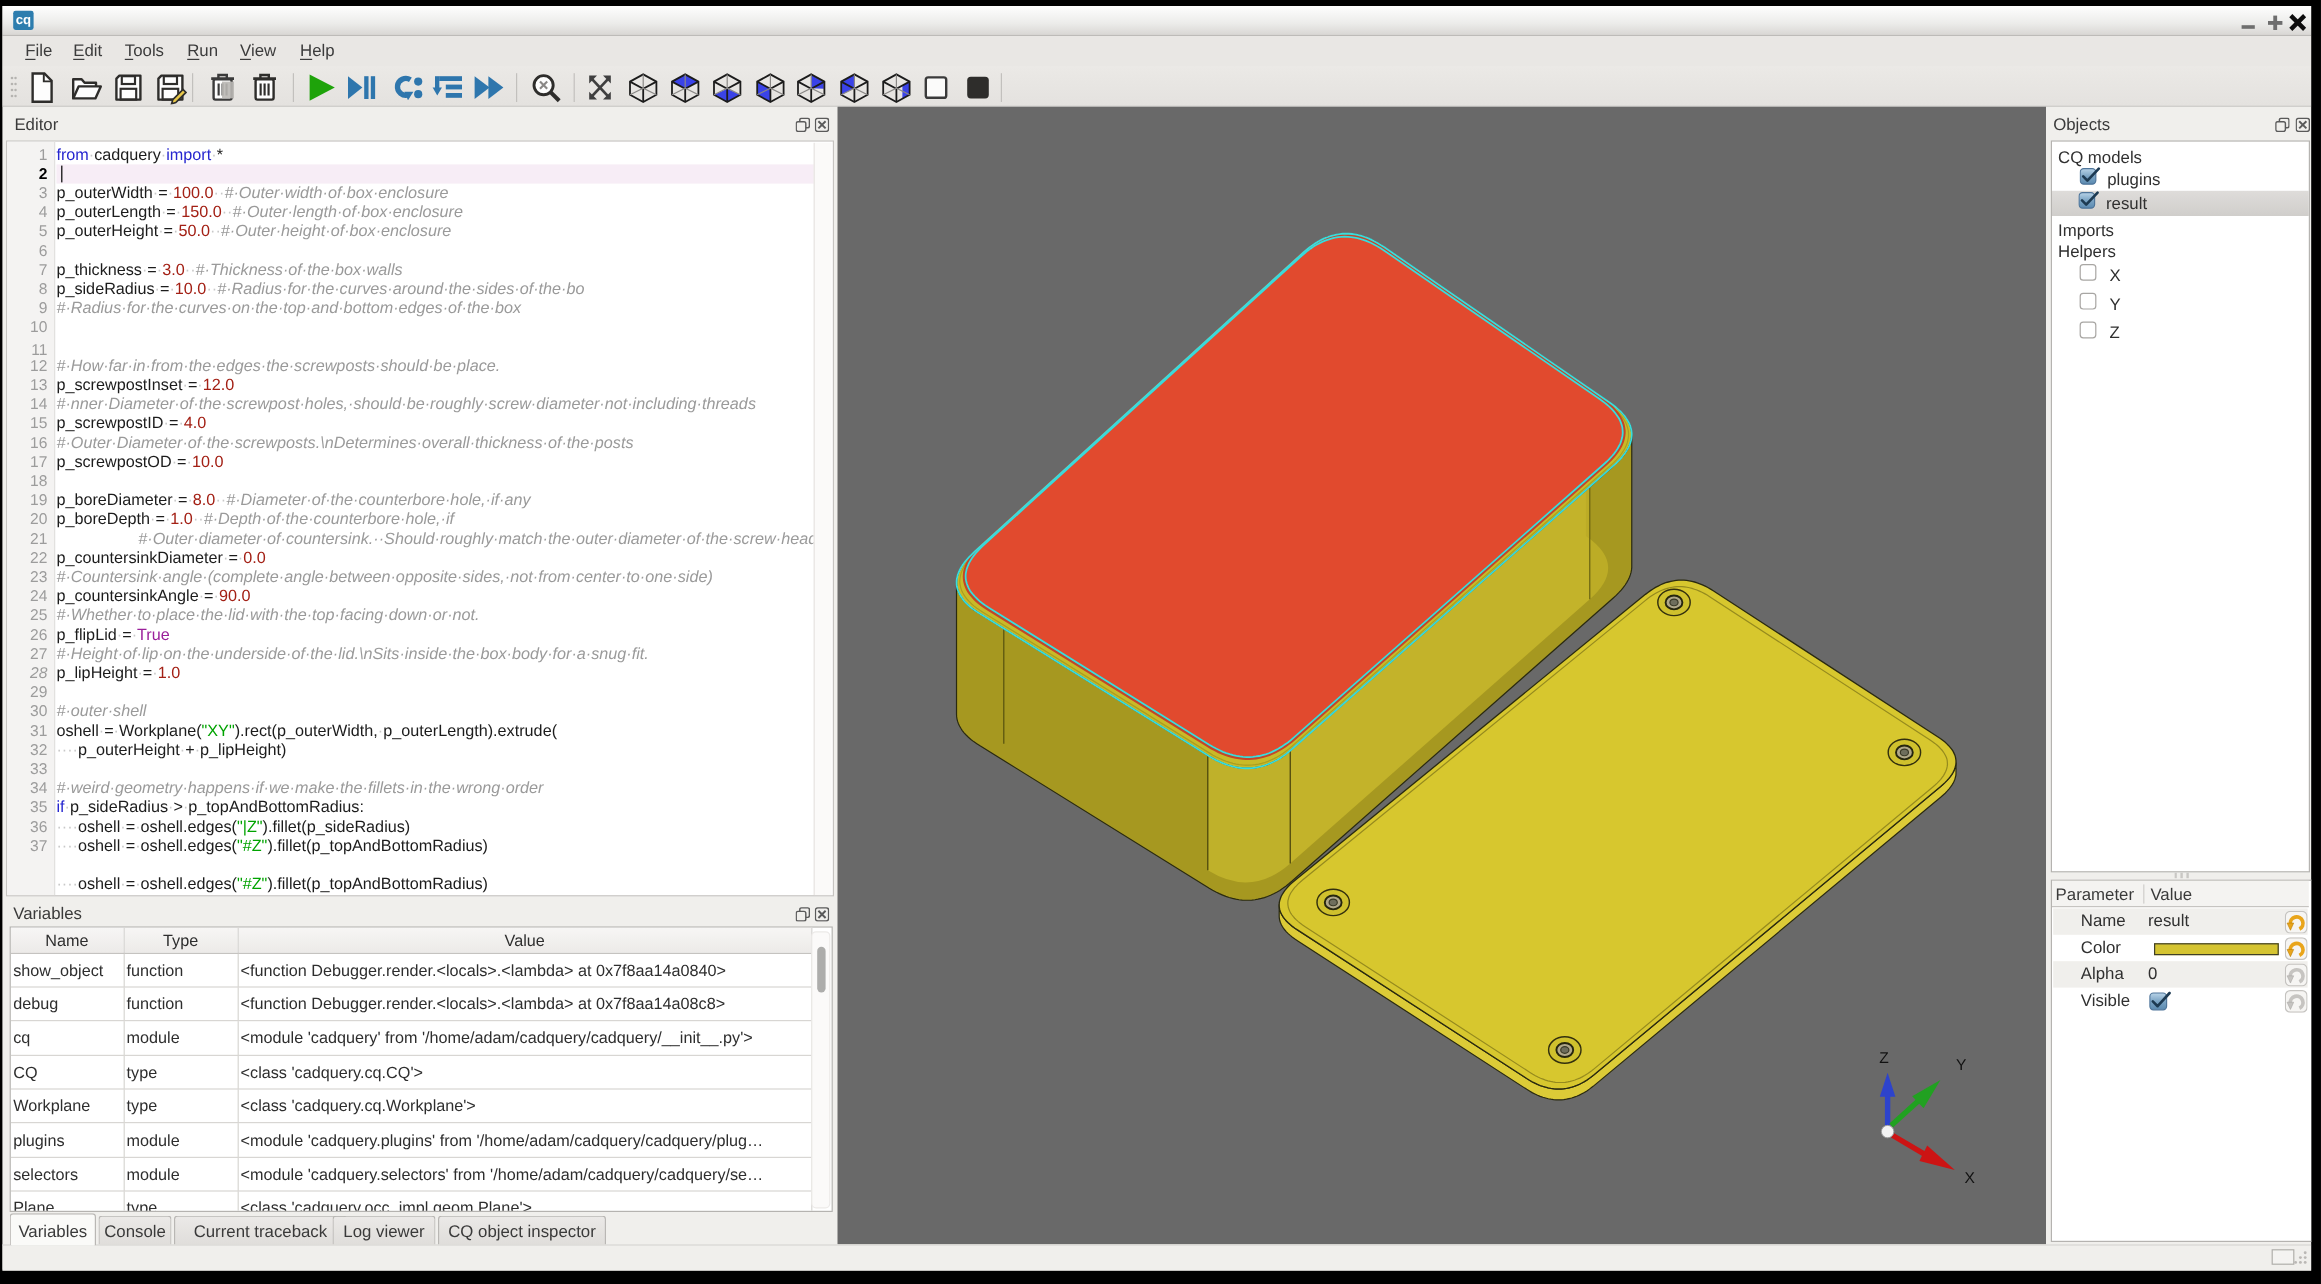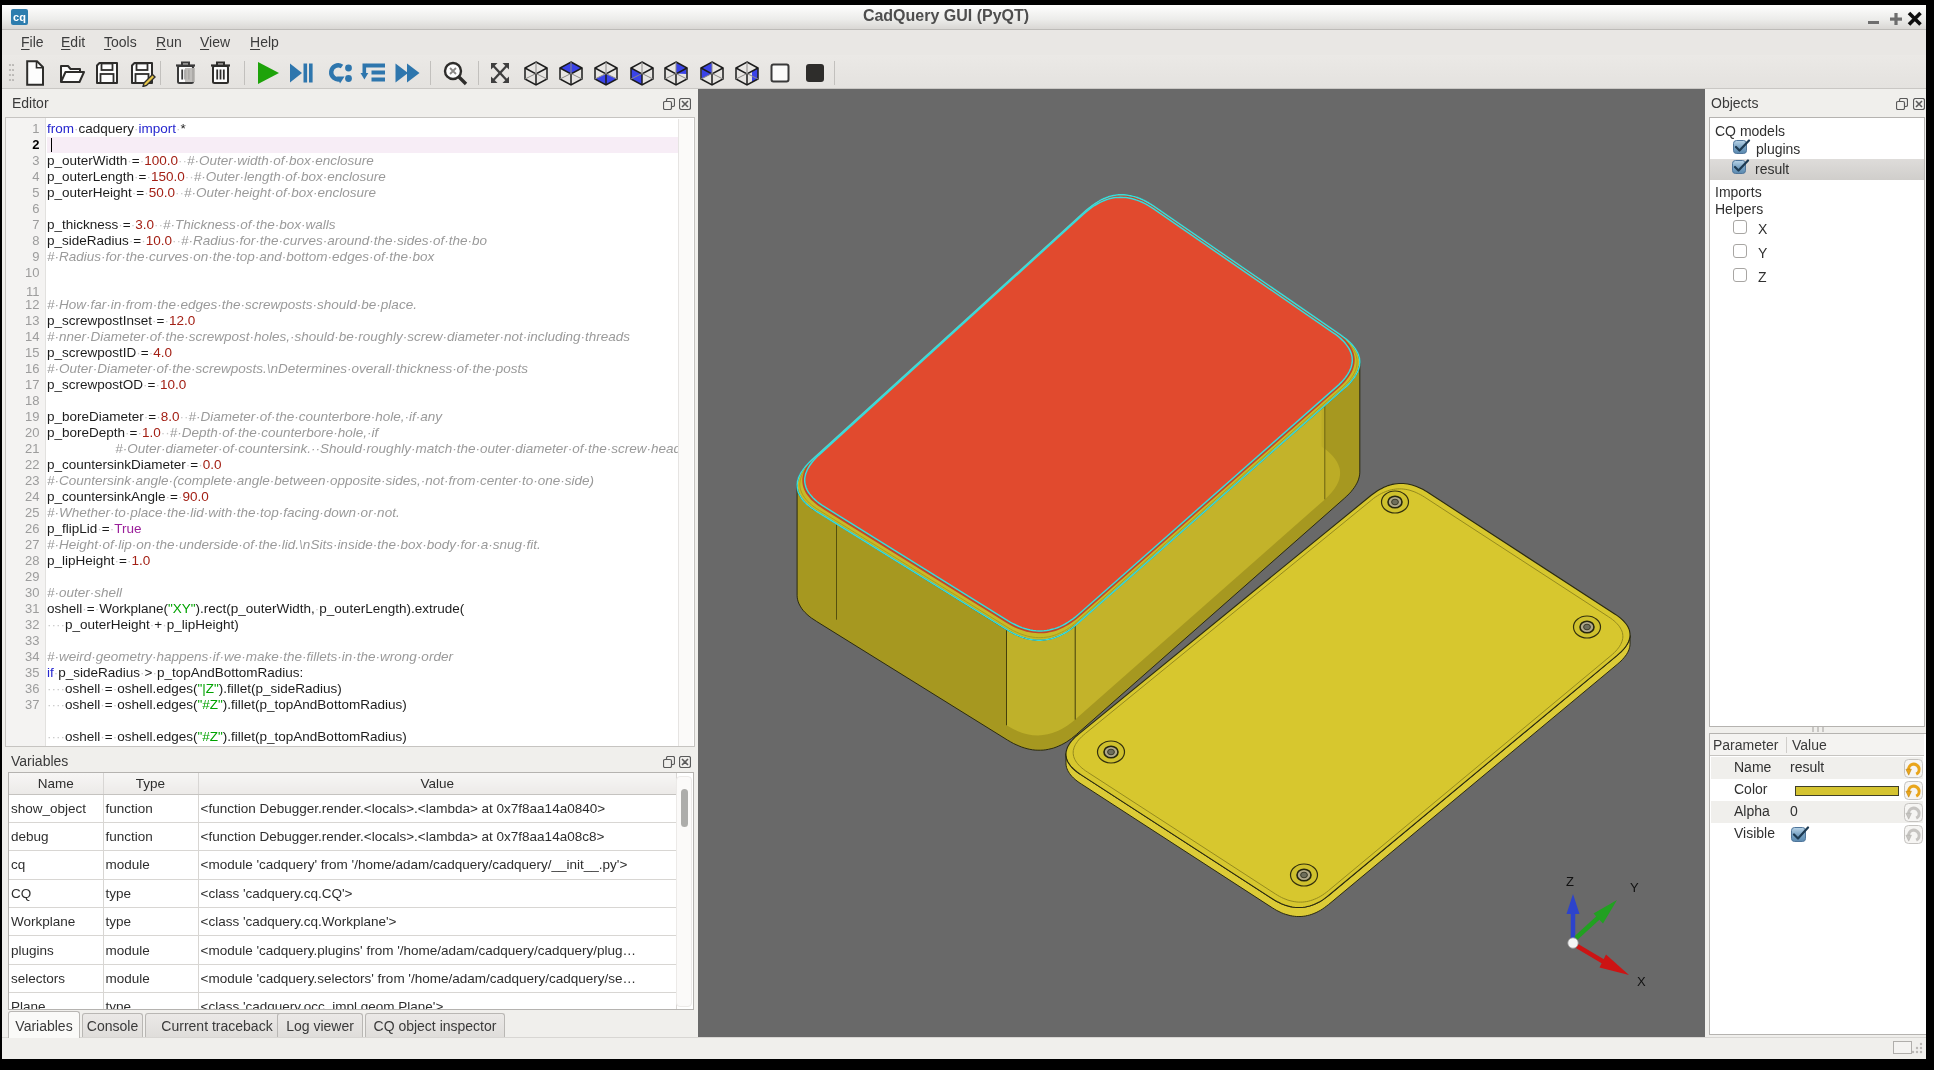--- a/index.html
+++ b/index.html
@@ -43,21 +43,20 @@
 .cb.off { background:#fff; border:1px solid #a8a6a3; }
 #parambox { position:absolute; left:2px; top:644px; width:256px; height:302px; background:#fff; border:1px solid #b5b3b0; font-size:14px; color:#303030; }
 .prow { position:absolute; left:1px; width:212px; height:22px; }
 #statusbar { position:absolute; left:0; top:1032px; width:100%; height:21px; background:#f0efec; border-top:1px solid #d8d6d3; }
 </style>
 </head>
 <body>
 <div id="win">
   <div id="titlebar">
     <div id="cqicon">cq</div>
-    <div id="title">CadQuery GUI (PyQT)</div>
     <svg style="position:absolute; left:1864px; top:6px;" width="16" height="16">
         <rect x="2" y="10" width="11" height="3" fill="#6e6e6e"></rect>
       </svg>
     <svg style="position:absolute; left:1886px; top:6px;" width="16" height="16">
         <rect x="2" y="6.5" width="12" height="3.2" fill="#6e6e6e"></rect>
         <rect x="6.4" y="2" width="3.2" height="12" fill="#6e6e6e"></rect>
       </svg>
     <svg style="position:absolute; left:1904px; top:5px;" width="18" height="18">
         <path d="M 3 3 L 14.5 14.5 M 14.5 3 L 3 14.5" stroke="#0d0d0d" stroke-width="3.6"></path>
       </svg>
@@ -287,21 +286,21 @@
         <div class="ln" style="top:275px;">18</div>
         <div class="ln" style="top:291px;">19</div>
         <div class="ln" style="top:307px;">20</div>
         <div class="ln" style="top:323px;">21</div>
         <div class="ln" style="top:339px;">22</div>
         <div class="ln" style="top:355px;">23</div>
         <div class="ln" style="top:371px;">24</div>
         <div class="ln" style="top:387px;">25</div>
         <div class="ln" style="top:403px;">26</div>
         <div class="ln" style="top:419px;">27</div>
-        <div class="ln" style="top:435px;">28</div>
+        <div class="ln" style="top:435px;font-style:italic;">28</div>
         <div class="ln" style="top:451px;">29</div>
         <div class="ln" style="top:467px;">30</div>
         <div class="ln" style="top:483px;">31</div>
         <div class="ln" style="top:499px;">32</div>
         <div class="ln" style="top:515px;">33</div>
         <div class="ln" style="top:531px;">34</div>
         <div class="ln" style="top:547px;">35</div>
         <div class="ln" style="top:563px;">36</div>
         <div class="ln" style="top:579px;">37</div>
         <div class="ln" style="top:607px;margin-top:24px;">38</div>

